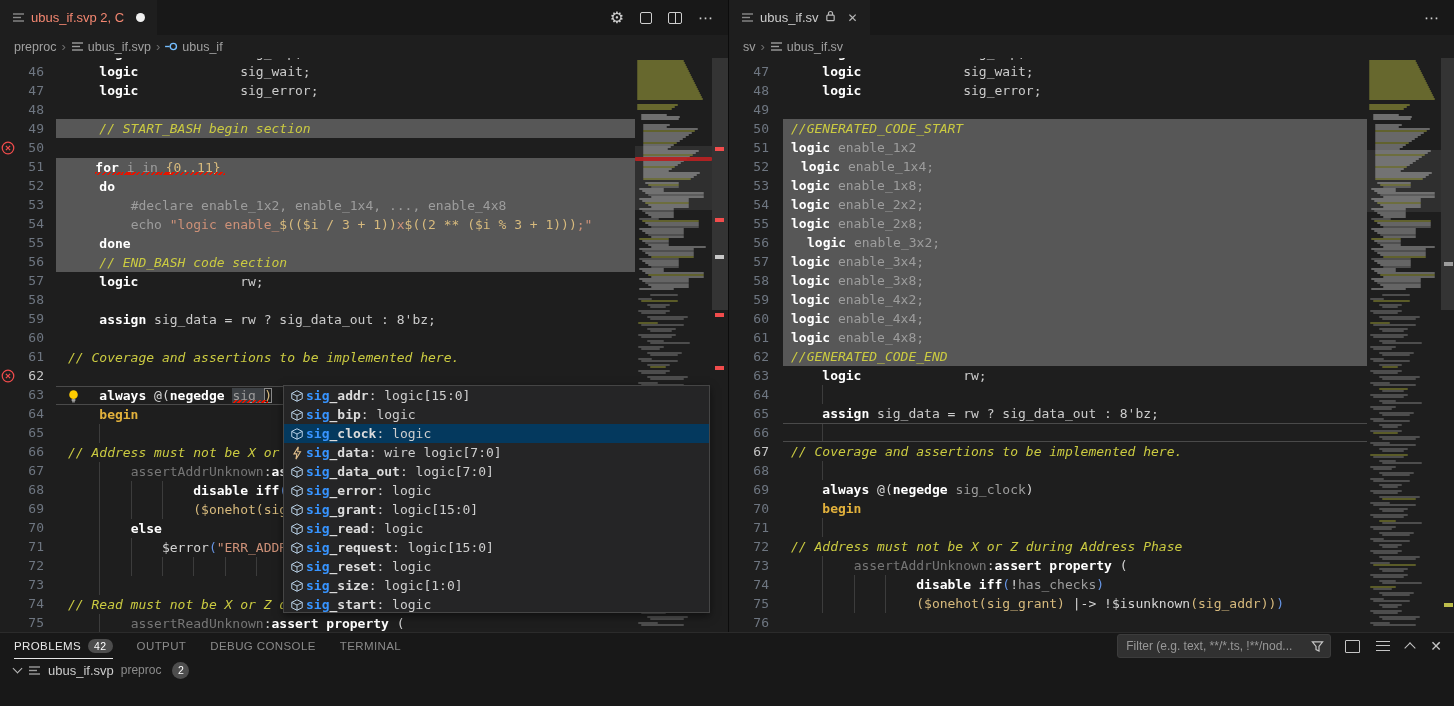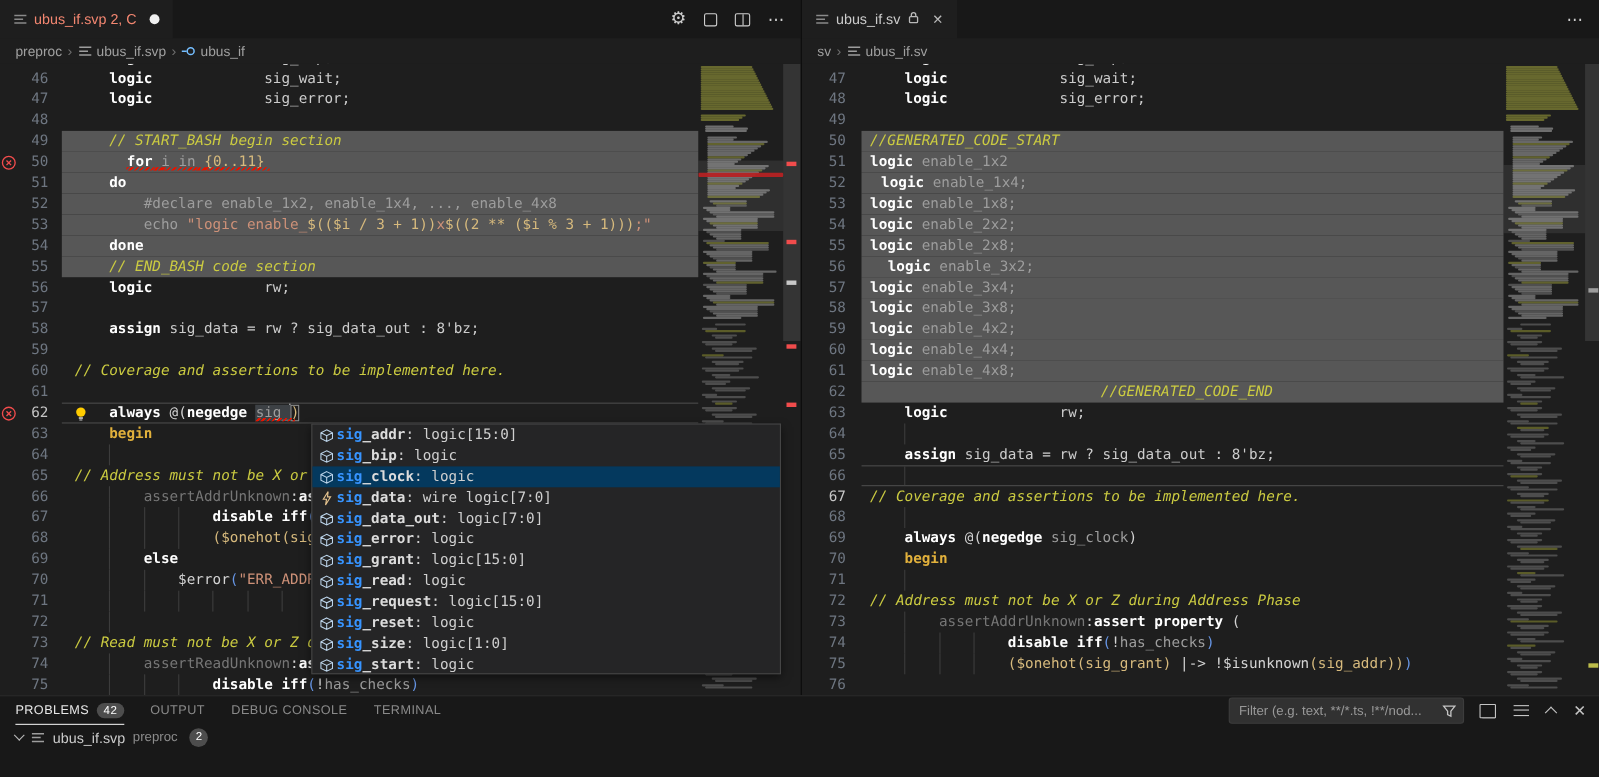--- a/index.html
+++ b/index.html
@@ -211,21 +211,21 @@
           <div class="grow" style="padding-right: 12px;">75</div>
         </div>
       <div class="codecol" id="code-L" style="left:56px; width:579px; padding:0;">
           <div class="sliver">
             <div class="crow" style="padding-left: 12px;"><span class="t-pln">    </span><span class="t-kw">logic</span><span class="t-pln">             </span><span class="t-id">sig_bip;</span></div>
           </div>
           <div class="crow" style="padding-left: 12px;"><span class="t-pln">    </span><span class="t-kw">logic</span><span class="t-pln">             </span><span class="t-id">sig_wait;</span></div>
           <div class="crow" style="padding-left: 12px;"><span class="t-pln">    </span><span class="t-kw">logic</span><span class="t-pln">             </span><span class="t-id">sig_error;</span></div>
           <div class="crow" style="padding-left: 12px;"></div>
           <div class="crow hl" style="padding-left: 12px;"><span class="t-pln">    </span><span class="t-cm">// START_BASH begin section</span></div>
-          <div class="crow hl" style="padding-left: 28px;"><span class="t-pln">    </span><span class="t-kw sq">for</span><span class="t-pln sq"> </span><span class="t-dim sq">i in</span><span class="t-pln sq"> </span><span class="t-gold sq">{0..11}</span></div>
+          <div class="crow hl" style="padding-left: 8px; margin-top: 20px;"><span class="t-pln">    </span><span class="t-kw sq">for</span><span class="t-pln sq"> </span><span class="t-dim sq">i in</span><span class="t-pln sq"> </span><span class="t-gold sq">{0..11}</span></div>
           <div class="crow hl" style="padding-left: 12px;"><span class="t-pln">    </span><span class="t-kw">do</span></div>
           <div class="crow hl" style="padding-left: 12px;"><span class="t-pln">        </span><span class="t-dim">#declare enable_1x2, enable_1x4, ..., enable_4x8</span></div>
           <div class="crow hl" style="padding-left: 12px;"><span class="t-pln">        </span><span class="t-dim">echo </span><span class="t-str">"logic enable_</span><span class="t-gold">$(($i / 3 + 1))</span><span class="t-str">x</span><span class="t-gold">$((2 ** ($i % 3 + 1)))</span><span class="t-str">;"</span></div>
           <div class="crow hl" style="padding-left: 12px;"><span class="t-pln">    </span><span class="t-kw">done</span></div>
           <div class="crow hl" style="padding-left: 12px;"><span class="t-pln">    </span><span class="t-cm">// END_BASH code section</span></div>
           <div class="crow" style="padding-left: 12px;"><span class="t-pln">    </span><span class="t-kw">logic</span><span class="t-pln">             </span><span class="t-id">rw;</span></div>
           <div class="crow" style="padding-left: 12px;"></div>
           <div class="crow" style="padding-left: 12px;"><span class="t-pln">    </span><span class="t-kw">assign</span><span class="t-id"> sig_data = rw ? sig_data_out : 8'bz;</span></div>
           <div class="crow" style="padding-left: 12px;"></div>
           <div class="crow" style="padding-left: 12px;"><span class="t-cm">// Coverage and assertions to be implemented here.</span></div>
@@ -570,21 +570,21 @@
           <div class="crow hl" style="padding-left: 18px;"><span class="t-kw">logic</span><span class="t-pln"> </span><span class="t-dim">enable_1x4;</span></div>
           <div class="crow hl" style="padding-left: 8px;"><span class="t-kw">logic</span><span class="t-pln"> </span><span class="t-dim">enable_1x8;</span></div>
           <div class="crow hl" style="padding-left: 8px;"><span class="t-kw">logic</span><span class="t-pln"> </span><span class="t-dim">enable_2x2;</span></div>
           <div class="crow hl" style="padding-left: 8px;"><span class="t-kw">logic</span><span class="t-pln"> </span><span class="t-dim">enable_2x8;</span></div>
           <div class="crow hl" style="padding-left: 24px;"><span class="t-kw">logic</span><span class="t-pln"> </span><span class="t-dim">enable_3x2;</span></div>
           <div class="crow hl" style="padding-left: 8px;"><span class="t-kw">logic</span><span class="t-pln"> </span><span class="t-dim">enable_3x4;</span></div>
           <div class="crow hl" style="padding-left: 8px;"><span class="t-kw">logic</span><span class="t-pln"> </span><span class="t-dim">enable_3x8;</span></div>
           <div class="crow hl" style="padding-left: 8px;"><span class="t-kw">logic</span><span class="t-pln"> </span><span class="t-dim">enable_4x2;</span></div>
           <div class="crow hl" style="padding-left: 8px;"><span class="t-kw">logic</span><span class="t-pln"> </span><span class="t-dim">enable_4x4;</span></div>
           <div class="crow hl" style="padding-left: 8px;"><span class="t-kw">logic</span><span class="t-pln"> </span><span class="t-dim">enable_4x8;</span></div>
-          <div class="crow hl" style="padding-left: 8px; text-align: center;"><span class="t-cm">//GENERATED_CODE_END</span></div>
+          <div class="crow hl" style="padding-left: 8px;"><span class="t-cm">//GENERATED_CODE_END</span></div>
           <div class="crow" style="padding-left: 8px;"><span class="t-pln">    </span><span class="t-kw">logic</span><span class="t-pln">             </span><span class="t-id">rw;</span></div>
           <div class="crow" style="padding-left: 8px;"><div class="guide" style="left: 39.32px;"></div></div>
           <div class="crow" style="padding-left: 8px;"><span class="t-pln">    </span><span class="t-kw">assign</span><span class="t-id"> sig_data = rw ? sig_data_out : 8'bz;</span></div>
           <div class="crow cur" style="padding-left: 8px;"><div class="guide" style="left: 39.32px;"></div></div>
           <div class="crow" style="padding-left: 8px;"><span class="t-cm">// Coverage and assertions to be implemented here.</span></div>
           <div class="crow" style="padding-left: 8px;"><div class="guide" style="left: 39.32px;"></div></div>
           <div class="crow" style="padding-left: 8px;"><span class="t-pln">    </span><span class="t-kw">always</span><span class="t-pln"> @(</span><span class="t-kw">negedge</span><span class="t-pln"> </span><span class="t-dim">sig_clock</span><span class="t-pln">)</span></div>
           <div class="crow" style="padding-left: 8px;"><span class="t-pln">    </span><span class="t-beg">begin</span></div>
           <div class="crow" style="padding-left: 8px;"><div class="guide" style="left: 39.32px;"></div></div>
           <div class="crow" style="padding-left: 8px;"><span class="t-cm">// Address must not be X or Z during Address Phase</span></div>

